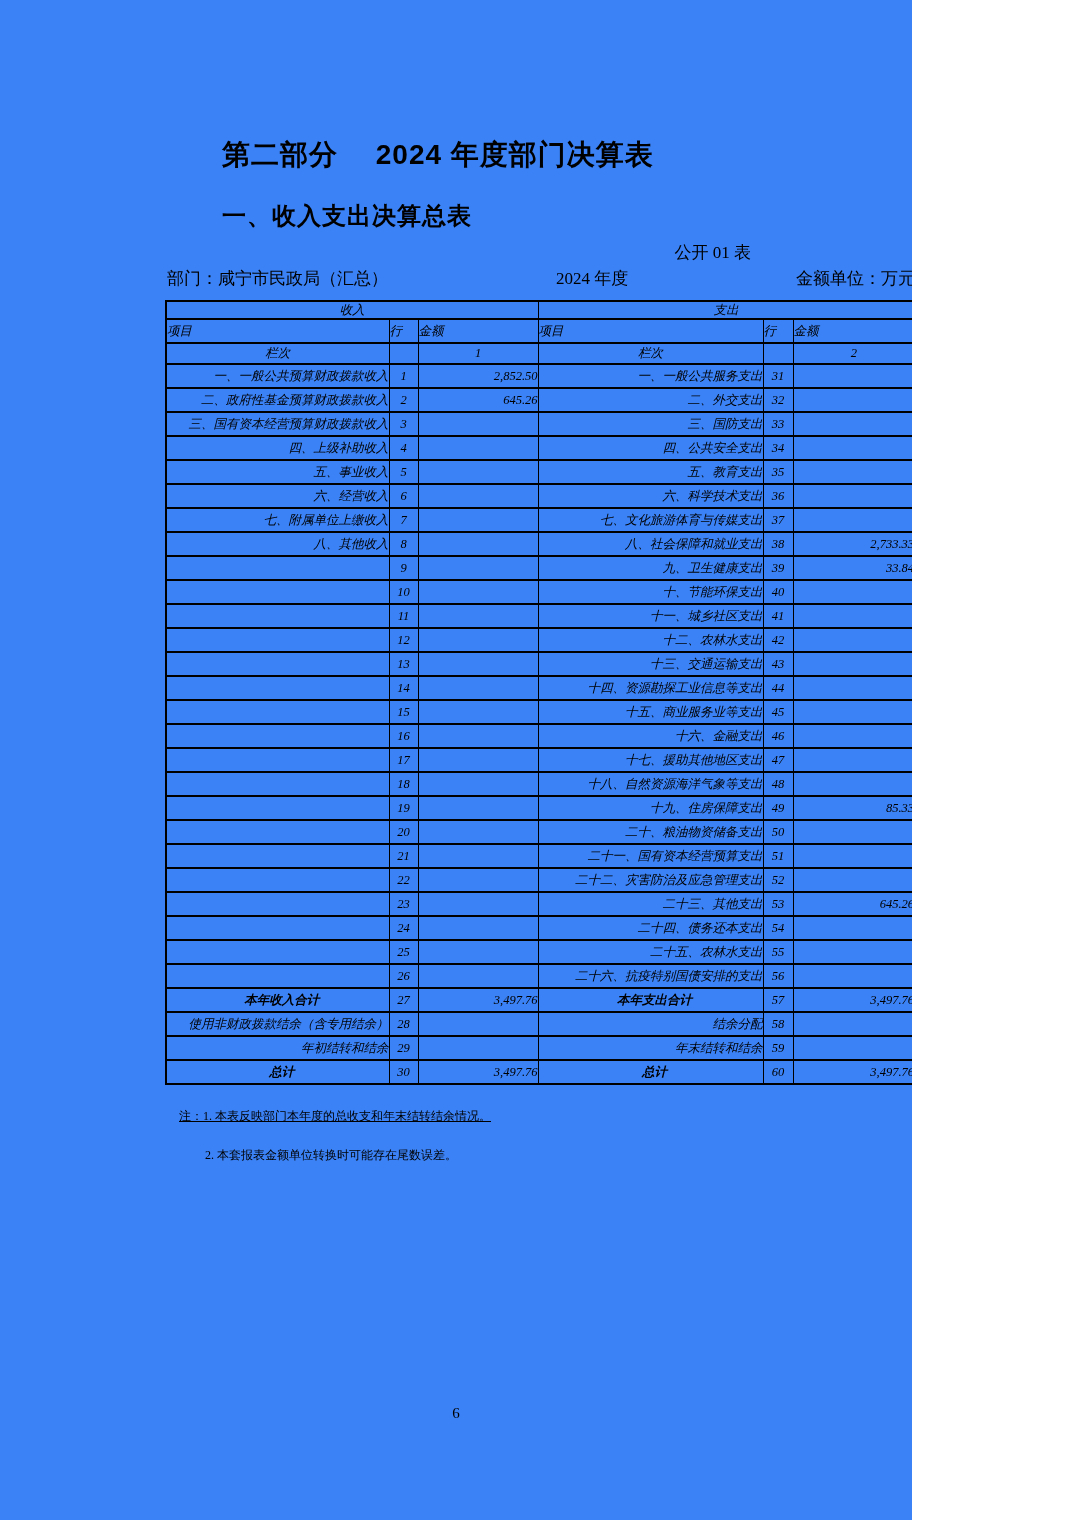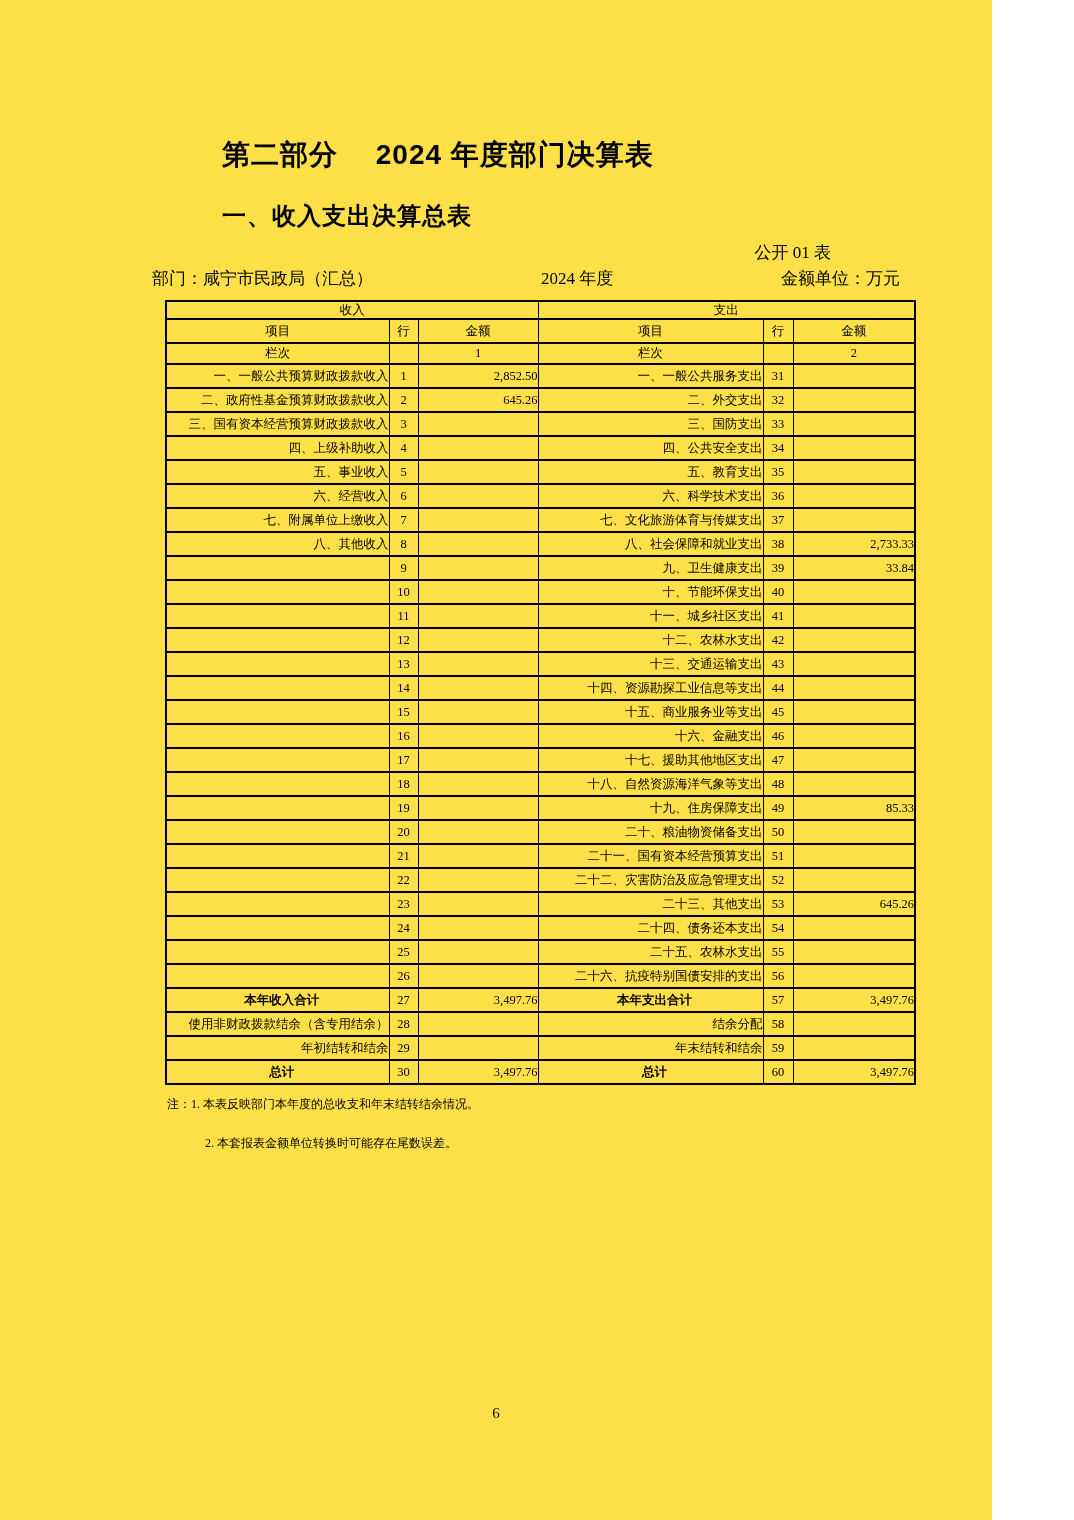--- a/index.html
+++ b/index.html
@@ -4,22 +4,22 @@
 <style>
   html, body {
     margin: 0; padding: 0;
     background: #ffffff;
     width: 1074px; height: 1520px;
     font-family: "Liberation Serif", "DejaVu Serif", serif;
     color: #000;
   }
   .page {
     position: relative;
-    width: 992px; height: 1520px;
-    background: #fde047;
+    width: 912px; height: 1520px;
+    background: #3b82f6;
     overflow: hidden;
   }
   .part-title {
     position: absolute;
     left: 222px; top: 136px;
     margin: 0;
     font-family: "Liberation Sans", "DejaVu Sans", sans-serif;
     font-size: 28px; font-weight: bold;
     letter-spacing: 1px;
     white-space: pre;
@@ -32,21 +32,21 @@
     font-size: 24px; font-weight: bold;
     letter-spacing: 1px;
   }
   .table-code {
     position: absolute;
     top: 241px; right: 161px;
     font-size: 17px;
   }
   .meta-row {
     position: absolute;
-    left: 152px; top: 267px;
+    left: 167px; top: 267px;
     width: 748px;
     display: flex;
     justify-content: space-between;
     align-items: baseline;
     font-size: 17px;
   }
   table.fin {
     position: absolute;
     left: 165px; top: 300px;
     width: 749px;
@@ -58,37 +58,37 @@
     border-left: 1px solid #000;
     border-right: 1px solid #000;
     border-top: 2px solid #000;
     border-bottom: 2px solid #000;
     padding: 0;
     overflow: hidden;
     white-space: nowrap;
     font-weight: normal;
     line-height: 1;
   }
-  table.fin { border: 2px solid #000; }
+  table.fin { border: 2px solid #000; font-style: italic; }
   tr.sec-row th { height: 16px; text-align: center; }
-  tr.col-row th { height: 22px; text-align: center; }
+  tr.col-row th { height: 22px; text-align: left; }
   tr.lanci-row td { height: 19px; text-align: center; }
   tbody tr { }
   tbody td { height: 22px; }
   td.item { text-align: right; padding-left: 7px; }
   td.lineno { text-align: center; }
   td.amt { text-align: right; padding-right: 7px; }
   tr.emph td.item { text-align: center; padding-left: 8px; font-weight: bold; }
   .notes {
     position: absolute;
     left: 167px; top: 1096px;
     font-size: 12px;
     width: 760px;
   }
-  .notes .note-line-1 { margin: 0; }
+  .notes .note-line-1 { margin: 12px; text-decoration: underline; }
   .notes .note-line-2 { margin: 22px 0 0 38px; }
   .page-number {
     position: absolute;
     left: 0; top: 1405px;
     width: 100%;
     text-align: center;
     font-size: 15px;
   }
 </style>
 </head>

